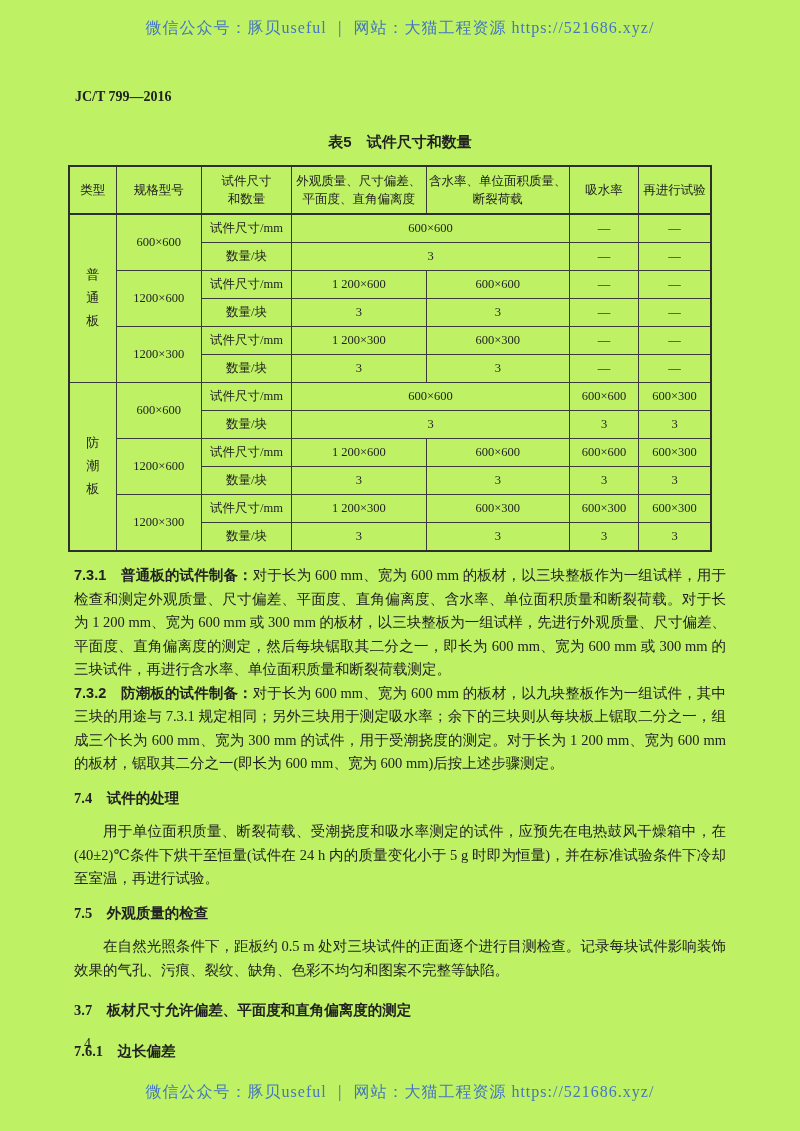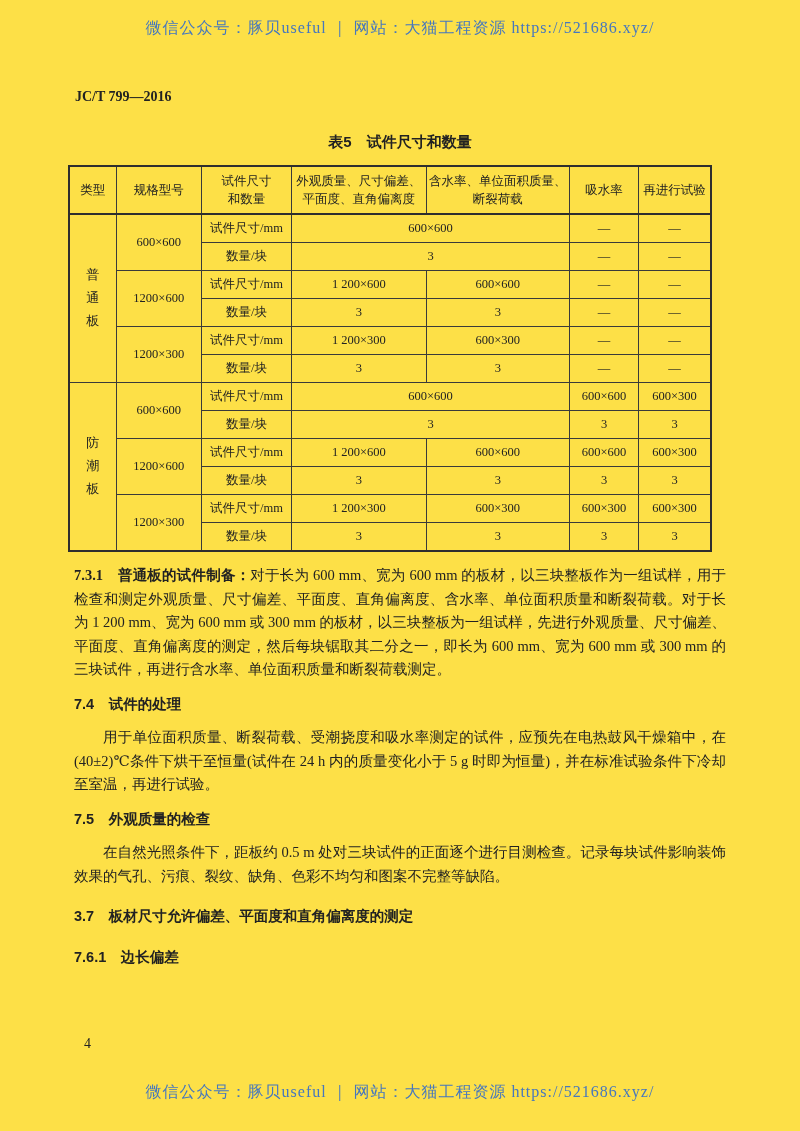--- a/index.html
+++ b/index.html
@@ -1,20 +1,20 @@
 <!DOCTYPE html>
 <html><head>
 <meta charset="utf-8">
 <style>
   html,body{margin:0;padding:0;background:#e8e8e8;}
   .page{
     position:relative;
     width:800px;height:1131px;
     margin:0 auto;
-    background:#fde047;
+    background:#bef264;
     overflow:hidden;
     font-family:"Liberation Serif","DejaVu Serif",serif;
     color:#222;
   }
   .watermark{
     width:100%;
     text-align:center;
     font-size:16px;
     letter-spacing:1px;
     font-family:"Liberation Serif","DejaVu Serif",serif;
@@ -58,27 +58,27 @@
   .content{
     width:652px;
     margin:12px 0 0 74px;
     font-size:14.5px;
     line-height:23.5px;
     text-align:justify;
   }
   .para{margin:0;}
   .para .lead{
     font-weight:bold;
-    font-family:Liberation Serif, serif;
+    font-family:Liberation Sans, sans-serif;
   }
   .para.indent{text-indent:2em;}
   .h{
     font-size:14.5px;
     font-weight:bold;
-    font-family:Liberation Sans, sans-serif;
+    font-family:Liberation Serif, serif;
     margin:11px 0 10px 0;
     text-align:left;
   }
   .h.gap{margin-top:17px;}
   .page-number{
     position:absolute;
     left:84px;top:1036px;
     font-size:14px;
   }
 </style>
@@ -210,20 +210,21 @@
           <td>3</td>
           <td>3</td>
         </tr>
       </tbody>
   </table>
 
   <div class="content">
 
     <p class="para"><span class="lead">7.3.1　普通板的试件制备：</span><span>对于长为 600 mm、宽为 600 mm 的板材，以三块整板作为一组试样，用于检查和测定外观质量、尺寸偏差、平面度、直角偏离度、含水率、单位面积质量和断裂荷载。对于长为 1 200 mm、宽为 600 mm 或 300 mm 的板材，以三块整板为一组试样，先进行外观质量、尺寸偏差、平面度、直角偏离度的测定，然后每块锯取其二分之一，即长为 600 mm、宽为 600 mm 或 300 mm 的三块试件，再进行含水率、单位面积质量和断裂荷载测定。</span></p>
 
+    <p class="para"><span class="lead">7.3.2　防潮板的试件制备：</span><span>对于长为 600 mm、宽为 600 mm 的板材，以九块整板作为一组试件，其中三块的用途与 7.3.1 规定相同；另外三块用于测定吸水率；余下的三块则从每块板上锯取二分之一，组成三个长为 600 mm、宽为 300 mm 的试件，用于受潮挠度的测定。对于长为 1 200 mm、宽为 600 mm 的板材，锯取其二分之一(即长为 600 mm、宽为 600 mm)后按上述步骤测定。</span></p>
 
     <h3 class="h">7.4　试件的处理</h3>
     <p class="para indent">用于单位面积质量、断裂荷载、受潮挠度和吸水率测定的试件，应预先在电热鼓风干燥箱中，在(40±2)℃条件下烘干至恒量(试件在 24 h 内的质量变化小于 5 g 时即为恒量)，并在标准试验条件下冷却至室温，再进行试验。</p>
 
     <h3 class="h">7.5　外观质量的检查</h3>
     <p class="para indent">在自然光照条件下，距板约 0.5 m 处对三块试件的正面逐个进行目测检查。记录每块试件影响装饰效果的气孔、污痕、裂纹、缺角、色彩不均匀和图案不完整等缺陷。</p>
 
     <h3 class="h gap">3.7　板材尺寸允许偏差、平面度和直角偏离度的测定</h3>
 
     <h3 class="h gap">7.6.1　边长偏差</h3>

